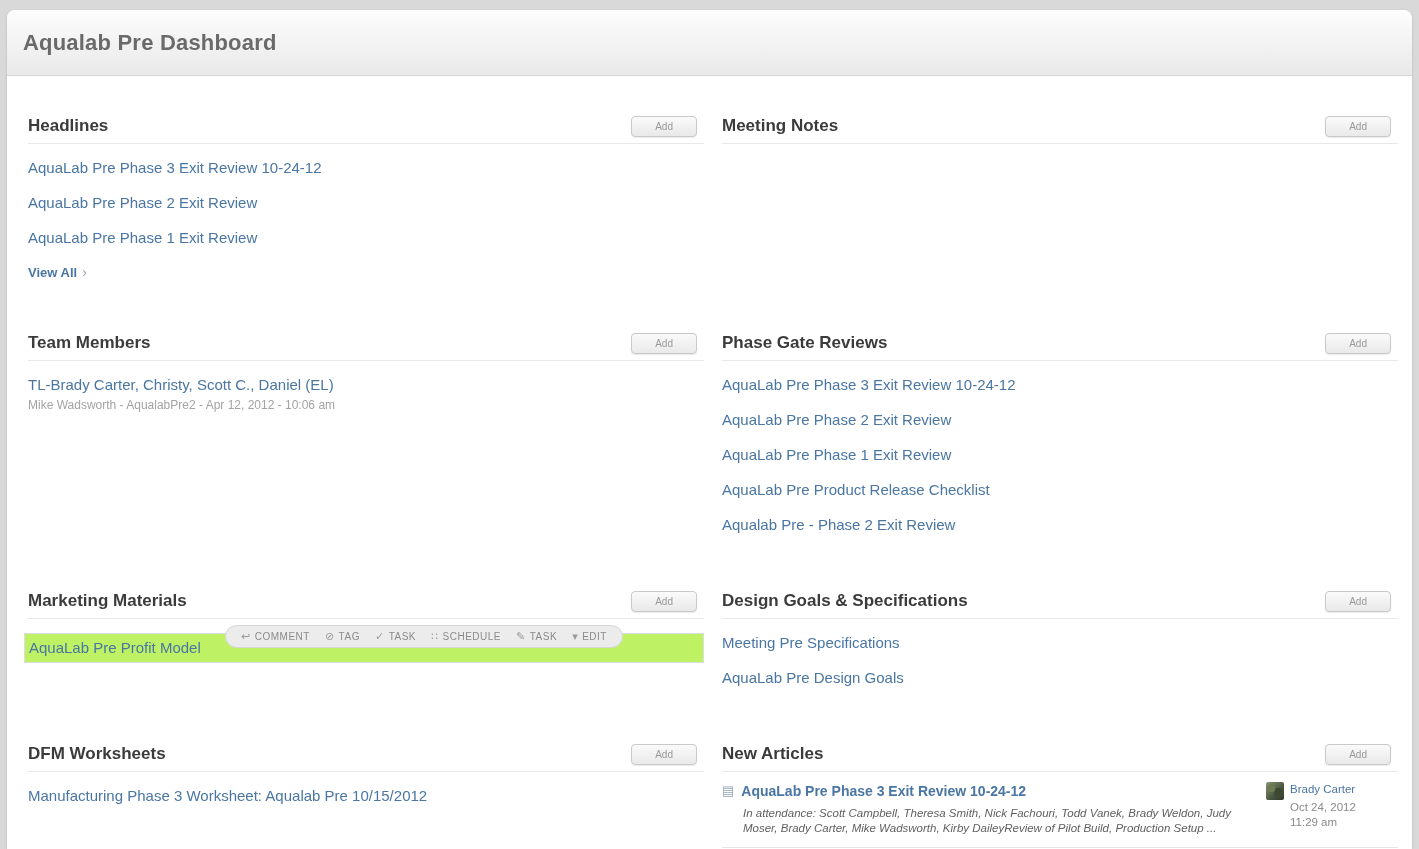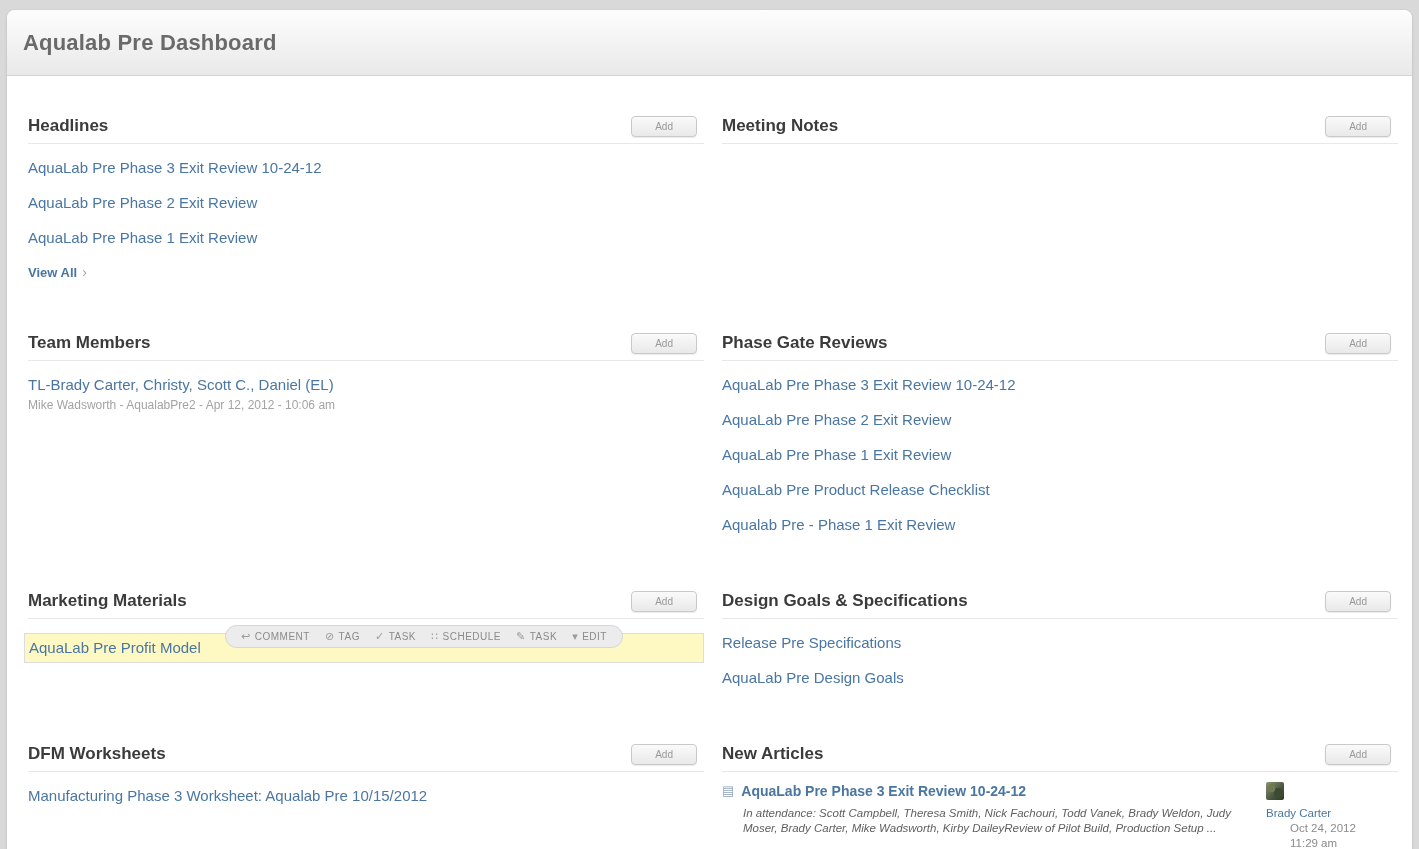--- a/index.html
+++ b/index.html
@@ -88,21 +88,21 @@
   .meta-line {
     font-size: 12px;
     color: #a3a3a3;
     margin-top: -12px;
     margin-bottom: 15px;
   }
   
   .hover-row {
     position: relative;
     border: 1px solid #ddd;
-    background: #fef9c3;
+    background: #bef264;
     margin-left: -4px;
     margin-right: 0;
     padding: 4px 0 4px 4px;
   }
   .hover-row a.item-link { margin-bottom: 0; }
   .row-toolbar {
     position: absolute;
     top: -9px;
     left: 200px;
     height: 23px;
@@ -141,21 +141,21 @@
   .article-snippet {
     margin-top: 6px;
     margin-left: 21px;
     font-size: 11.5px;
     line-height: 15px;
     color: #5f5f5f;
     max-width: 500px;
     font-style: italic;
   }
   .article-meta { width: 132px; flex-shrink: 0; font-size: 11.5px; line-height: 15px; }
-  .meta-author-line { display: flex; align-items: flex-start; gap: 6px; flex-direction: column; }
+  .meta-author-line { display: flex; align-items: flex-start; gap: 6px; }
   .avatar {
     width: 18px; height: 18px;
     border-radius: 2px;
     background:
       radial-gradient(circle at 30% 35%, #6d7a52 0 4px, transparent 4px),
       radial-gradient(circle at 70% 60%, #3c4a33 0 5px, transparent 5px),
       linear-gradient(135deg, #8a9474, #4a5540 60%, #2e3827);
     flex-shrink: 0;
   }
   a.author-link { color: #4a76a3; text-decoration: none; cursor: pointer; }
@@ -206,21 +206,21 @@
     <div class="section">
       <div class="section-header">
         <div class="section-title">Phase Gate Reviews</div>
         <button class="add-btn">Add</button>
       </div>
       <div class="items">
         <a class="item-link">AquaLab Pre Phase 3 Exit Review 10-24-12</a>
         <a class="item-link">AquaLab Pre Phase 2 Exit Review</a>
         <a class="item-link">AquaLab Pre Phase 1 Exit Review</a>
         <a class="item-link">AquaLab Pre Product Release Checklist</a>
-        <a class="item-link">Aqualab Pre - Phase 1 Exit Review</a>
+        <a class="item-link">Aqualab Pre - Phase 2 Exit Review</a>
       </div>
     </div>
 
     <div class="section">
       <div class="section-header">
         <div class="section-title">Marketing Materials</div>
         <button class="add-btn">Add</button>
       </div>
       <div class="items">
         <div class="hover-row">
@@ -254,21 +254,21 @@
         </div>
       </div>
     </div>
 
     <div class="section">
       <div class="section-header">
         <div class="section-title">Design Goals &amp; Specifications</div>
         <button class="add-btn">Add</button>
       </div>
       <div class="items">
-        <a class="item-link">Release Pre Specifications</a>
+        <a class="item-link">Meeting Pre Specifications</a>
         <a class="item-link">AquaLab Pre Design Goals</a>
       </div>
     </div>
 
     <div class="section">
       <div class="section-header">
         <div class="section-title">DFM Worksheets</div>
         <button class="add-btn">Add</button>
       </div>
       <div class="items">

